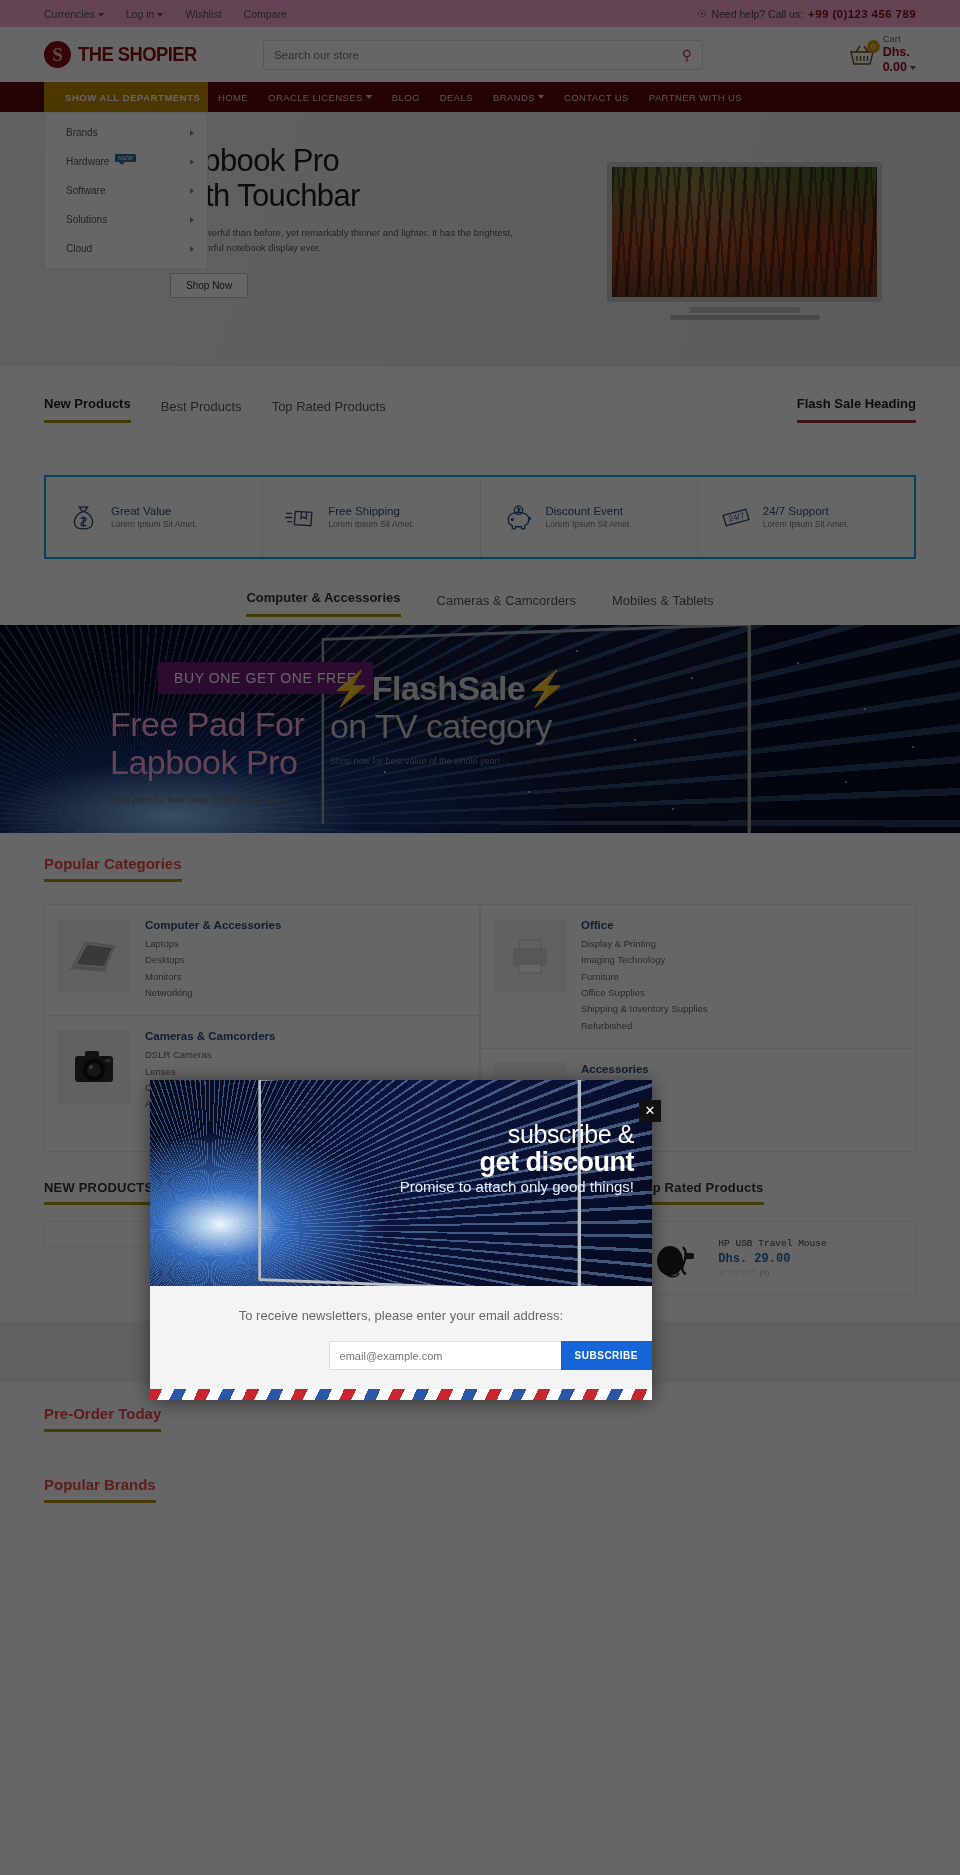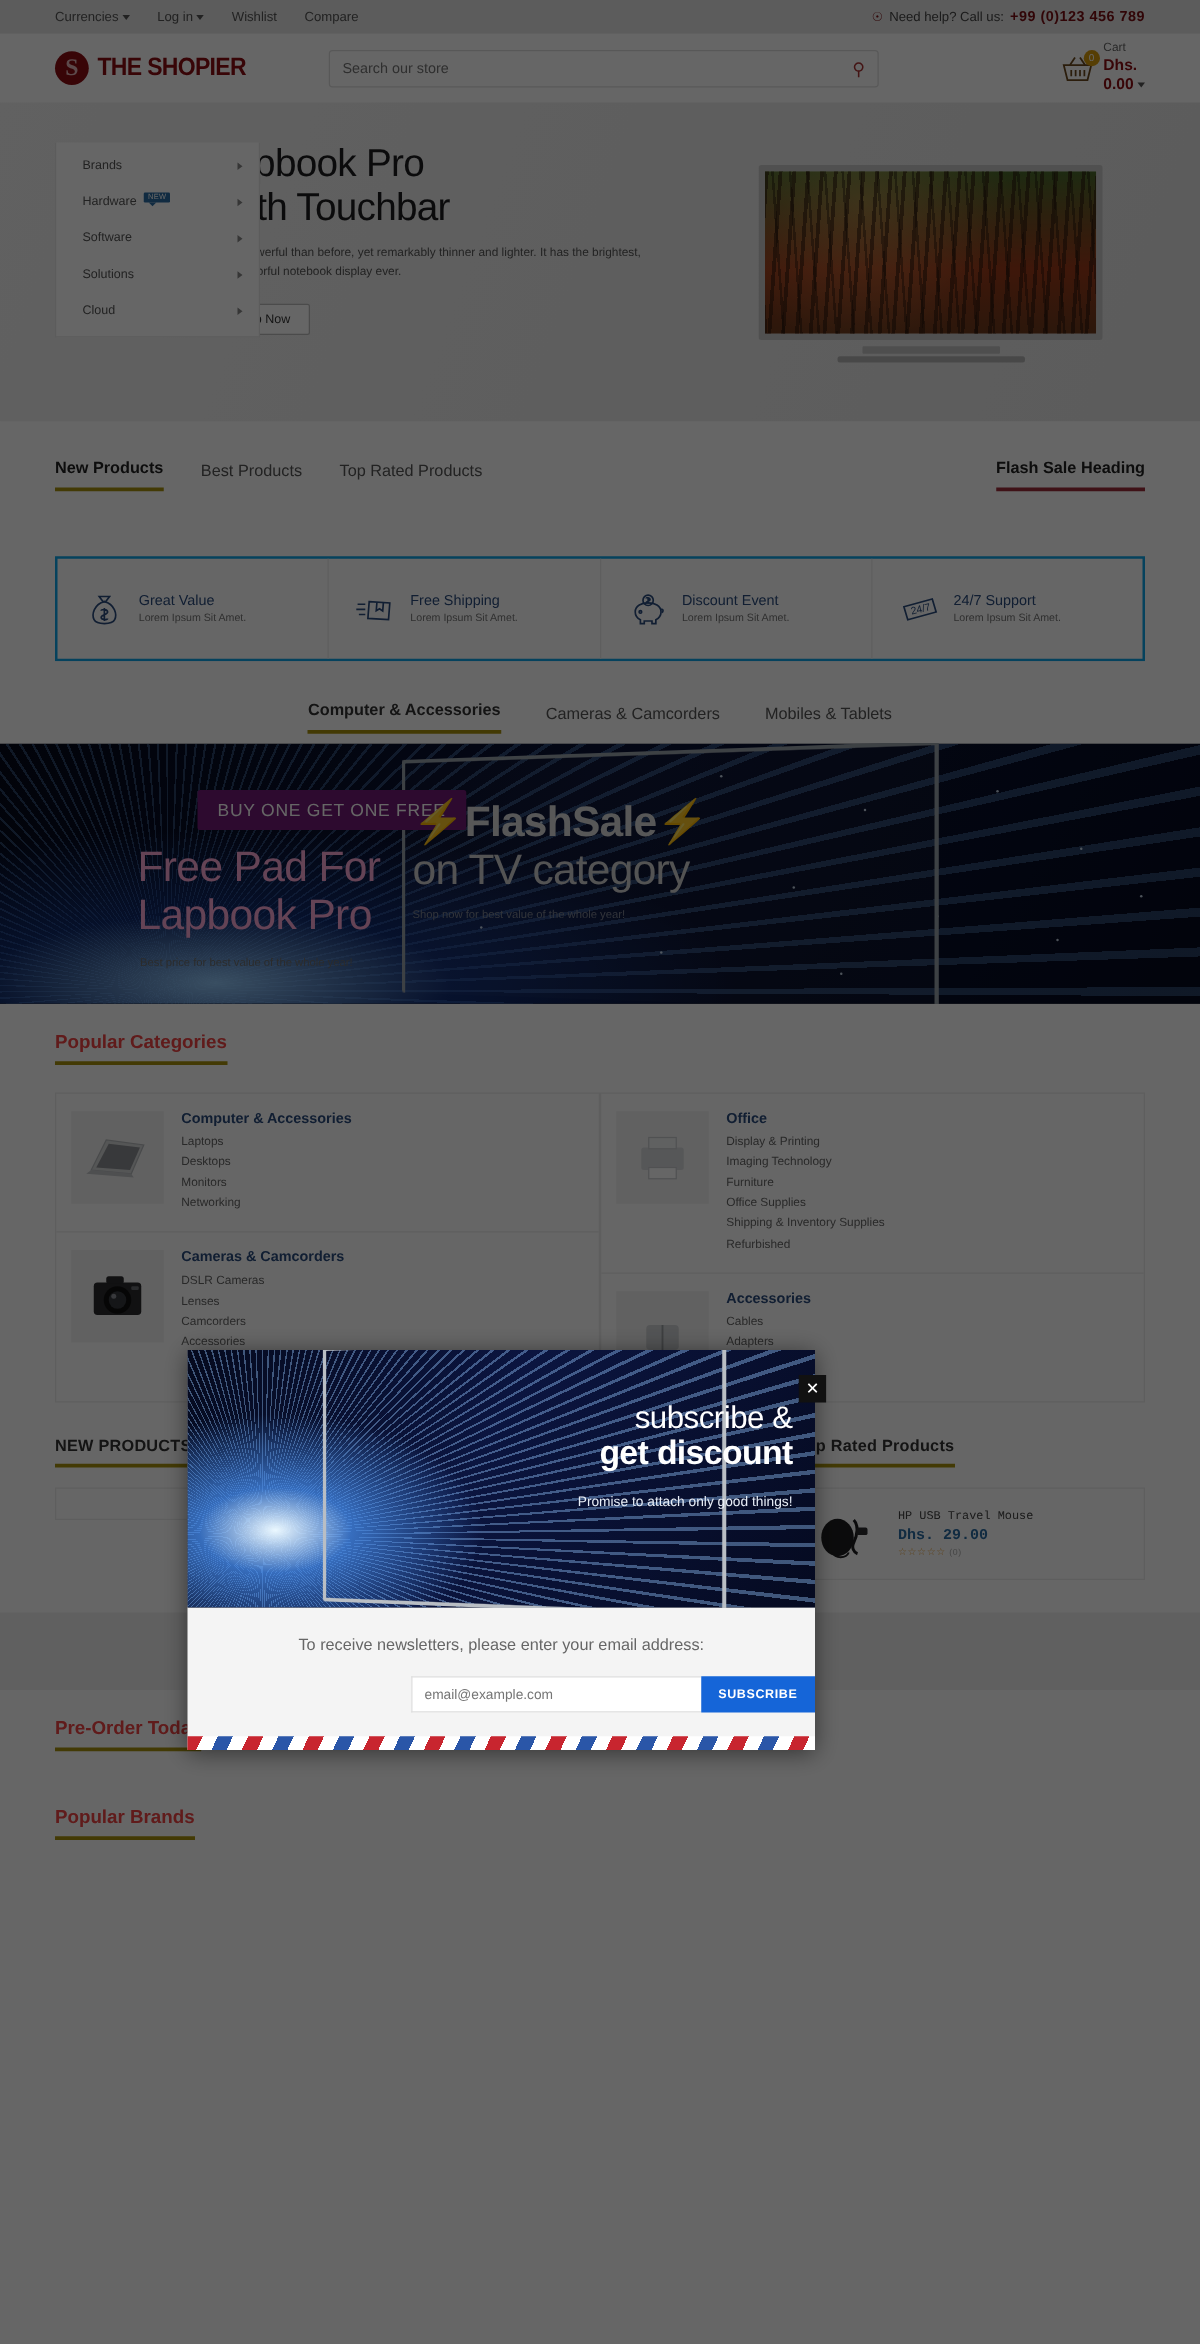--- a/index.html
+++ b/index.html
@@ -18,21 +18,21 @@
     position: absolute; inset: 0;
     background: rgba(0,0,0,0.6);
     z-index: 500;
   }
 
   .page { width: 960px; position: relative; }
 
   
   .topbar {
     height: 27px;
-    background: #e5e5e5;
+    background: #f9a8d4;
     display: flex; align-items: center;
     padding: 0 44px;
     font-size: 10.5px;
     color: #555;
   }
   .topbar-left { display: flex; gap: 22px; align-items: center; }
   .topbar-left a { color: #555; text-decoration: none; white-space: nowrap; }
   .caret-d {
     display: inline-block; width: 0; height: 0; margin-left: 3px;
     border-left: 3.5px solid transparent; border-right: 3.5px solid transparent;
@@ -308,21 +308,21 @@
   .modal-tv {
     position: absolute; left: 95px; top: -8px; width: 330px; height: 215px;
     border: 3px solid #b9bec4; border-radius: 2px;
     transform: perspective(620px) rotateY(-13deg);
   }
   .modal-copy {
     position: absolute; right: 18px; top: 42px; text-align: right; z-index: 4;
   }
   .modal-copy .l1 { font-size: 25px; color: #fff; line-height: 1; letter-spacing: -.4px; }
   .modal-copy .l2 { font-size: 27px; color: #fff; font-weight: bold; line-height: 1.15; letter-spacing: -.5px; }
-  .modal-copy .l3 { font-size: 11px; color: #e8eef7; margin-top: 18px; }
+  .modal-copy .l3 { font-size: 15px; color: #e8eef7; margin-top: 0; }
   .modal-close {
     position: absolute; right: -9px; top: 20px; width: 22px; height: 22px;
     background: #111; color: #fff; font-size: 13px; line-height: 22px;
     text-align: center; cursor: pointer; z-index: 6;
   }
   .modal-body { padding: 22px 0 0 0; text-align: center; }
   .modal-body p { font-size: 13px; color: #666; }
   .modal-form {
     margin-top: 18px; display: flex; justify-content: flex-end;
   }
@@ -383,20 +383,38 @@
         <div class="cart-badge">0</div>
       </div>
       <div class="cart-meta">
         <div class="cart-label">Cart</div>
         <div class="cart-amt">Dhs.</div>
         <div class="cart-amt"><span>0.00</span><span class="caret-d"></span></div>
       </div>
     </div>
   </div>
 
+  <div class="navbar">
+    <div class="dept-btn">SHOW ALL DEPARTMENTS</div>
+    <div class="navlinks">
+      <a href="#">HOME</a>
+      <a href="#">
+          <span>ORACLE LICENSES</span>
+          <span class="caret-d"></span>
+        </a>
+      <a href="#">BLOG</a>
+      <a href="#">DEALS</a>
+      <a href="#">
+          <span>BRANDS</span>
+          <span class="caret-d"></span>
+        </a>
+      <a href="#">CONTACT US</a>
+      <a href="#">PARTNER WITH US</a>
+    </div>
+  </div>
 
   <div class="hero">
     <div class="hero-text">
       <div class="hero-title">
         <div>Lapbook Pro</div>
         <div>With Touchbar</div>
       </div>
       <div class="hero-sub">More powerful than before, yet remarkably thinner and lighter. It has the brightest, most colorful notebook display ever.</div>
       <div class="hero-btn">Shop Now</div>
     </div>

